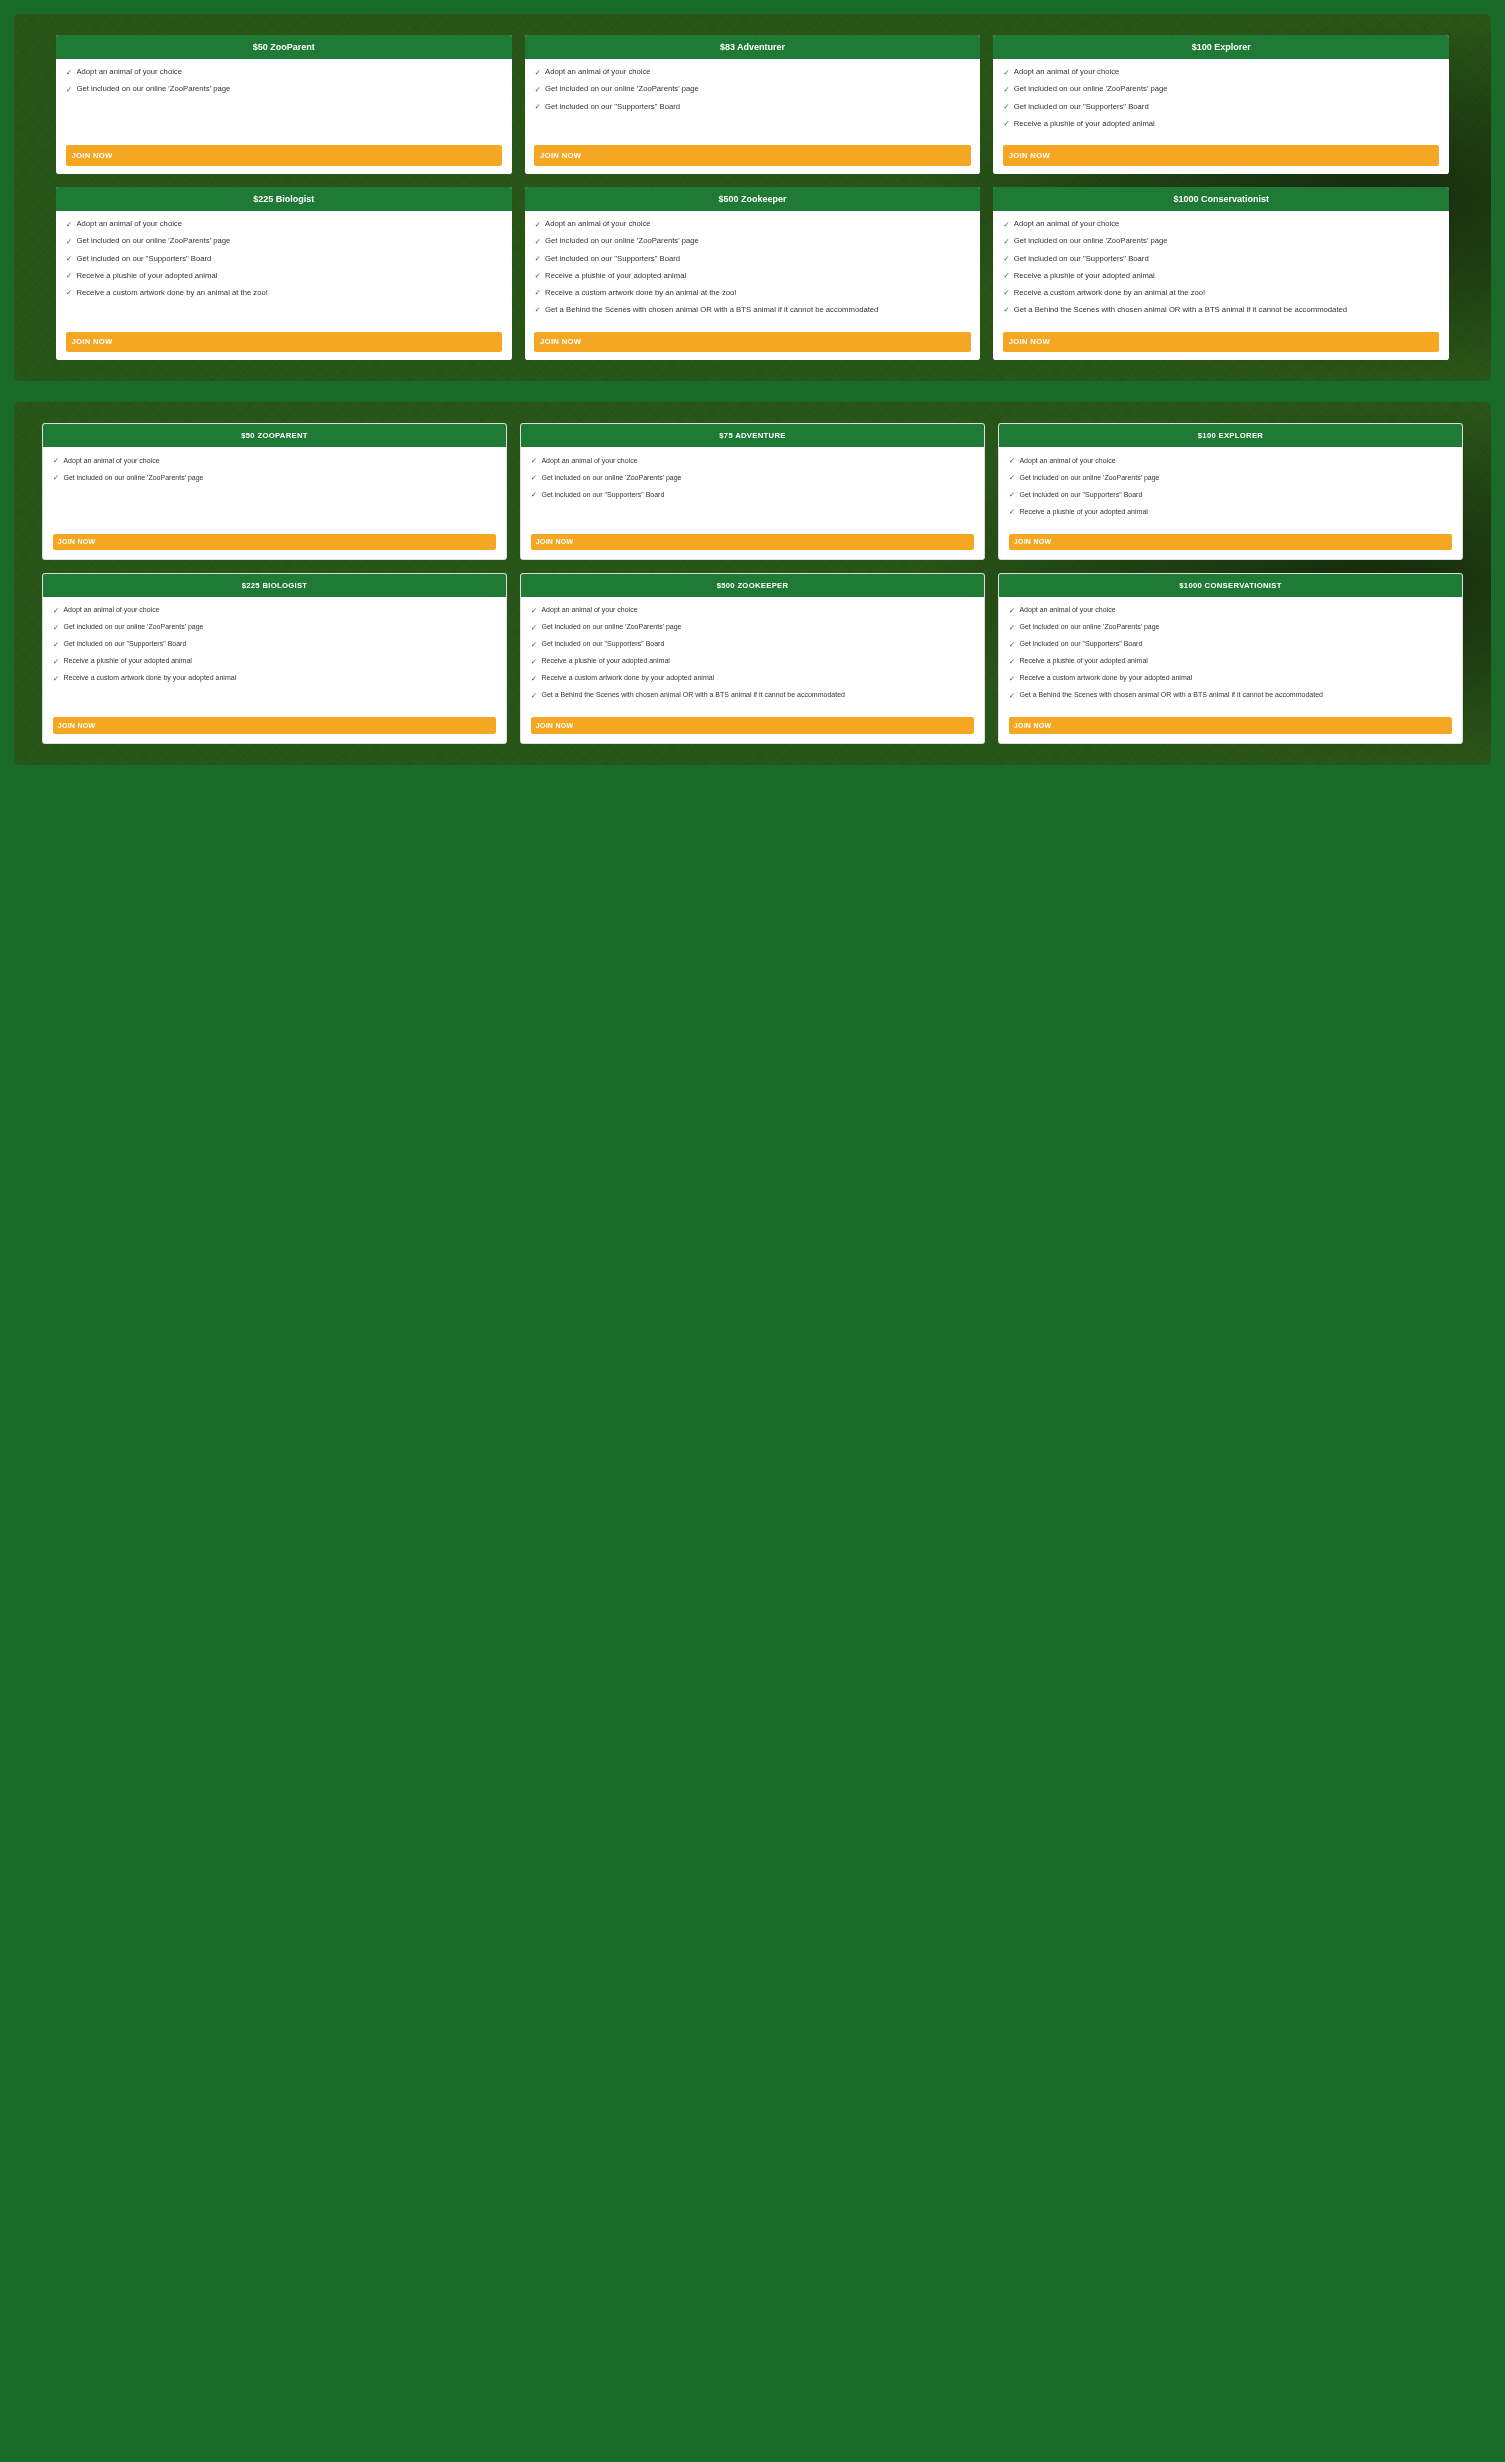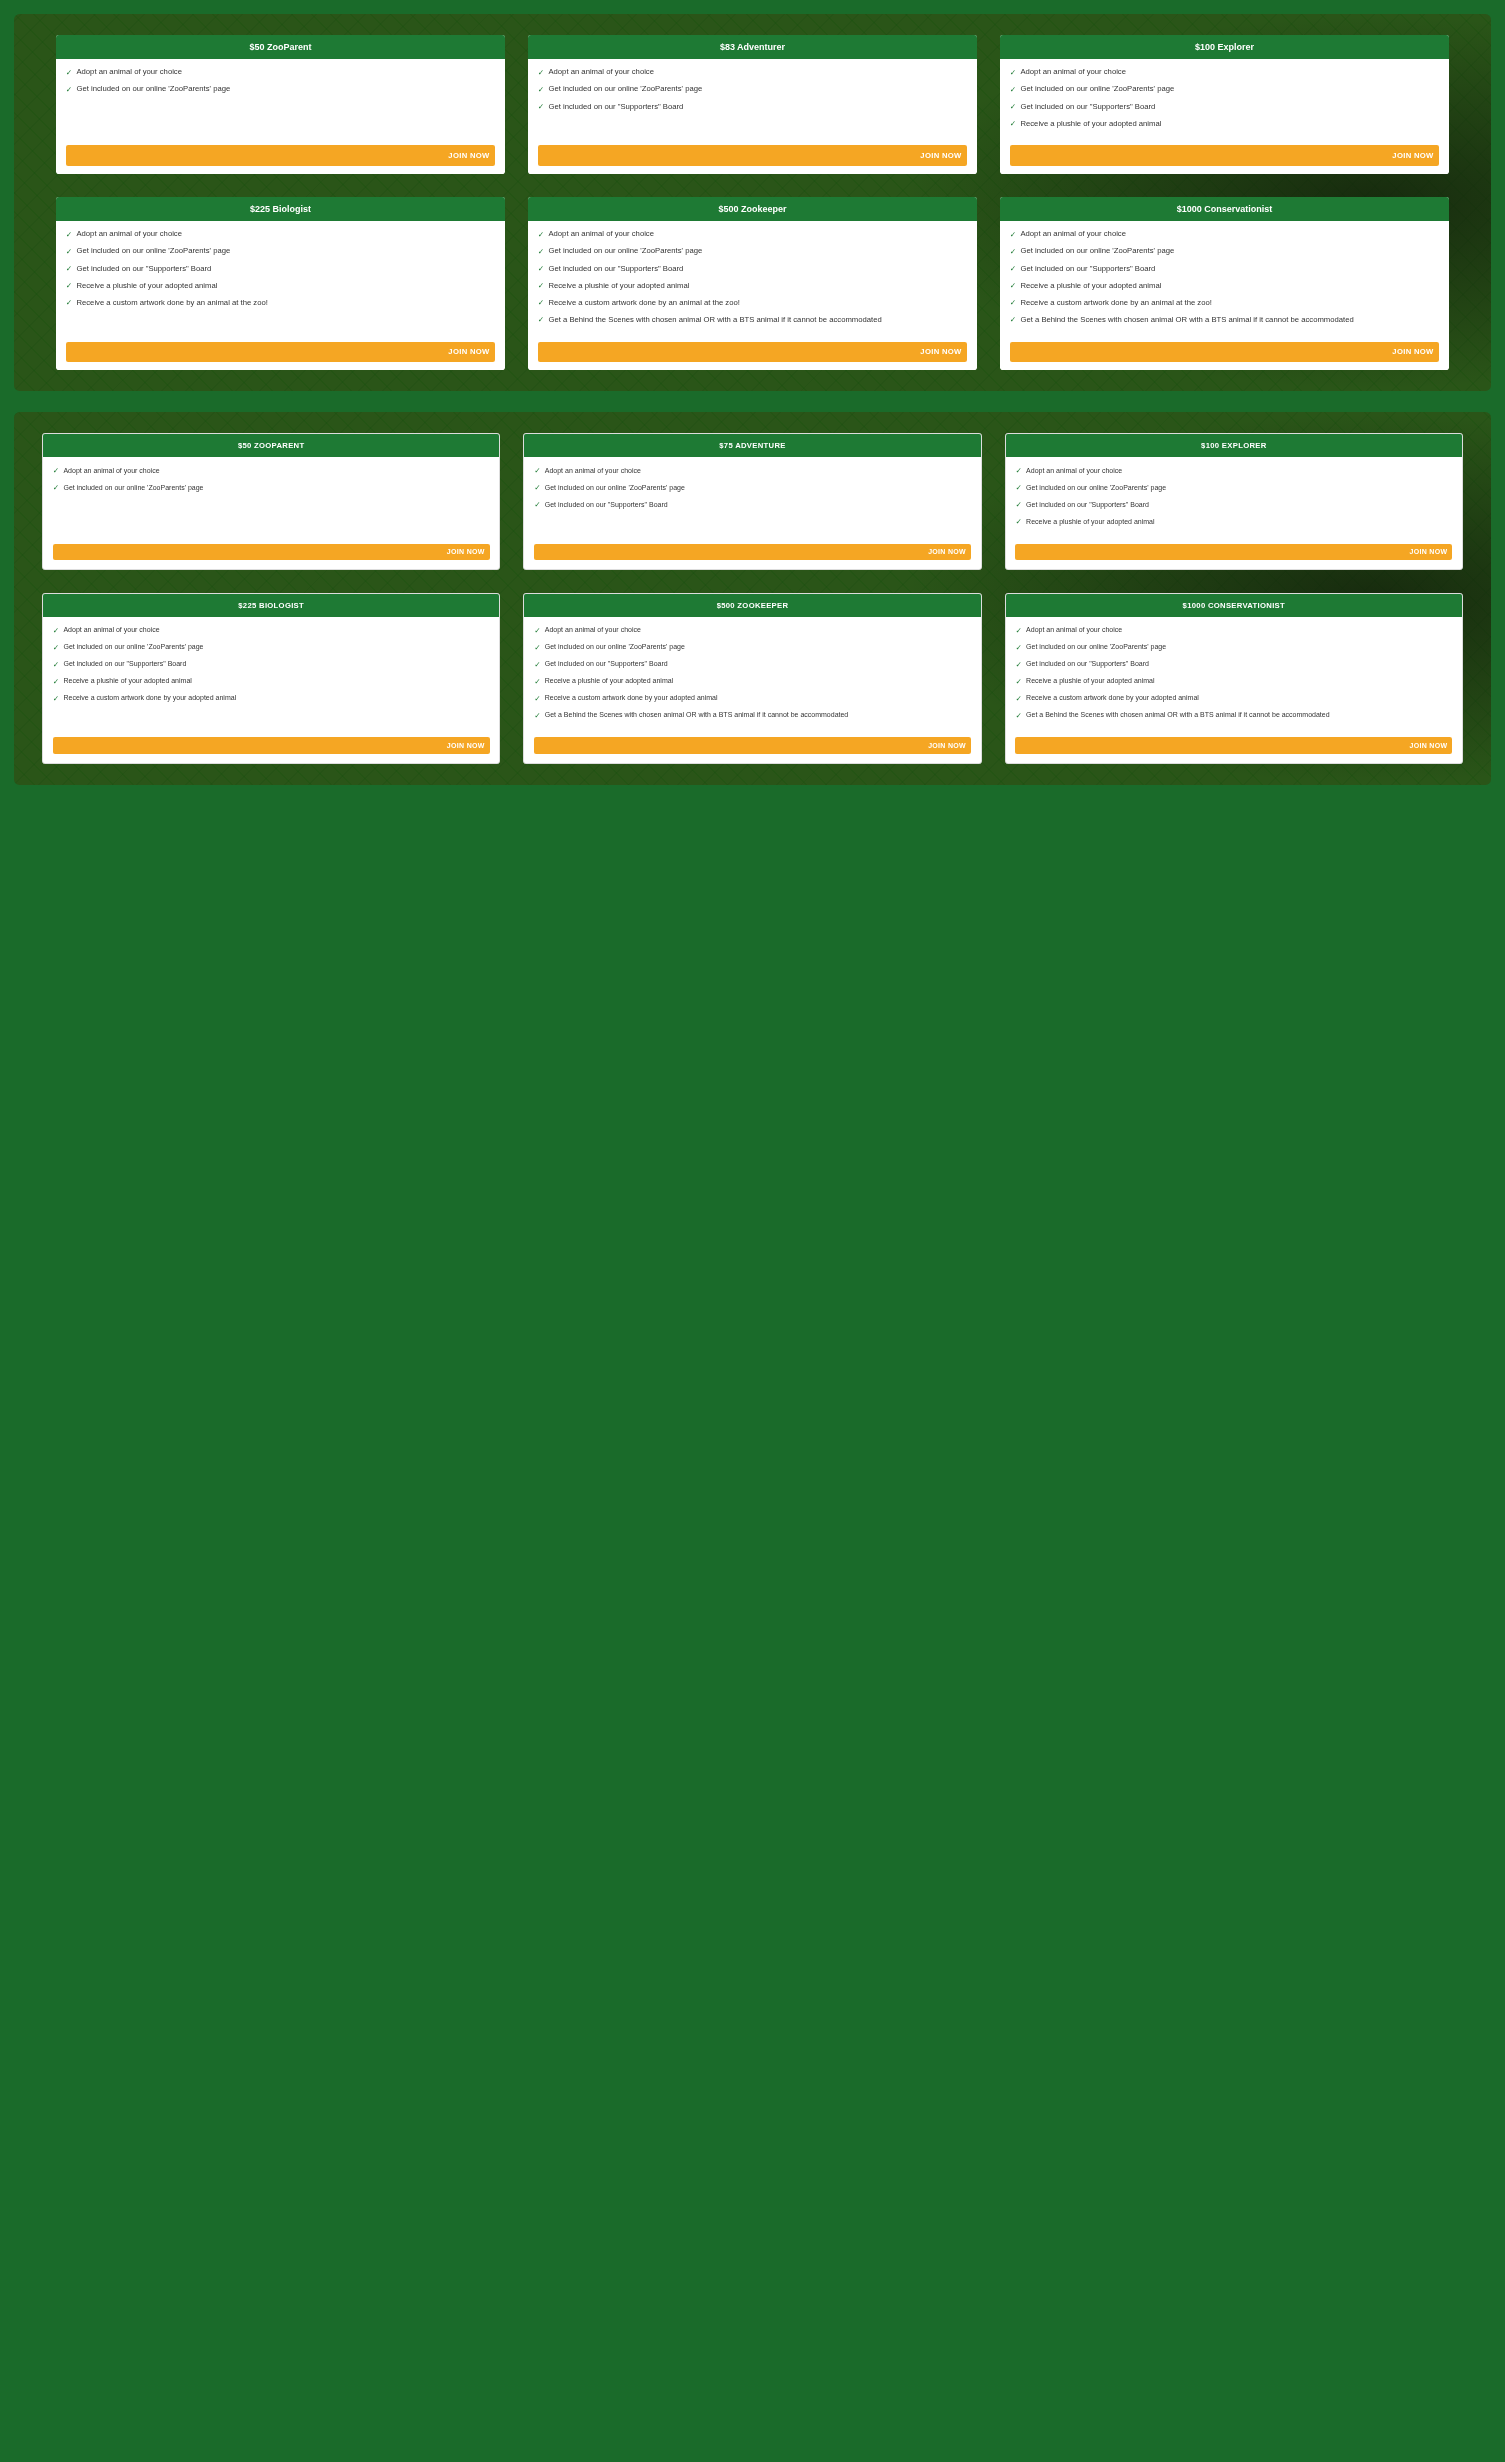--- a/index.html
+++ b/index.html
@@ -41,21 +41,21 @@
       bottom: 0;
       width: 40%;
       background: radial-gradient(ellipse at 80% 50%, rgba(15,25,10,0.7) 0%, transparent 70%);
     }
 
     .cards-container {
       position: relative;
       z-index: 2;
       display: grid;
       grid-template-columns: repeat(3, 1fr);
-      gap: 23px;
+      gap: 13px;
       padding: 21px 42px;
     }
 
     .pricing-card {
       background: white;
       border-radius: 2.8px;
       overflow: hidden;
       display: flex;
       flex-direction: column;
     }
@@ -100,21 +100,21 @@
     .join-btn {
       display: block;
       width: 100%;
       background: #f5a623;
       color: white;
       border: none;
       border-radius: 2.1px;
       padding: 5.6px;
       font-size: 7.7px;
       font-weight: bold;
-      text-align: right;
+      text-align: left;
       cursor: pointer;
       letter-spacing: 0.3px;
       text-transform: uppercase;
     }
 
     
     .section-2 .cards-container {
       padding: 21px 28px;
     }
 

